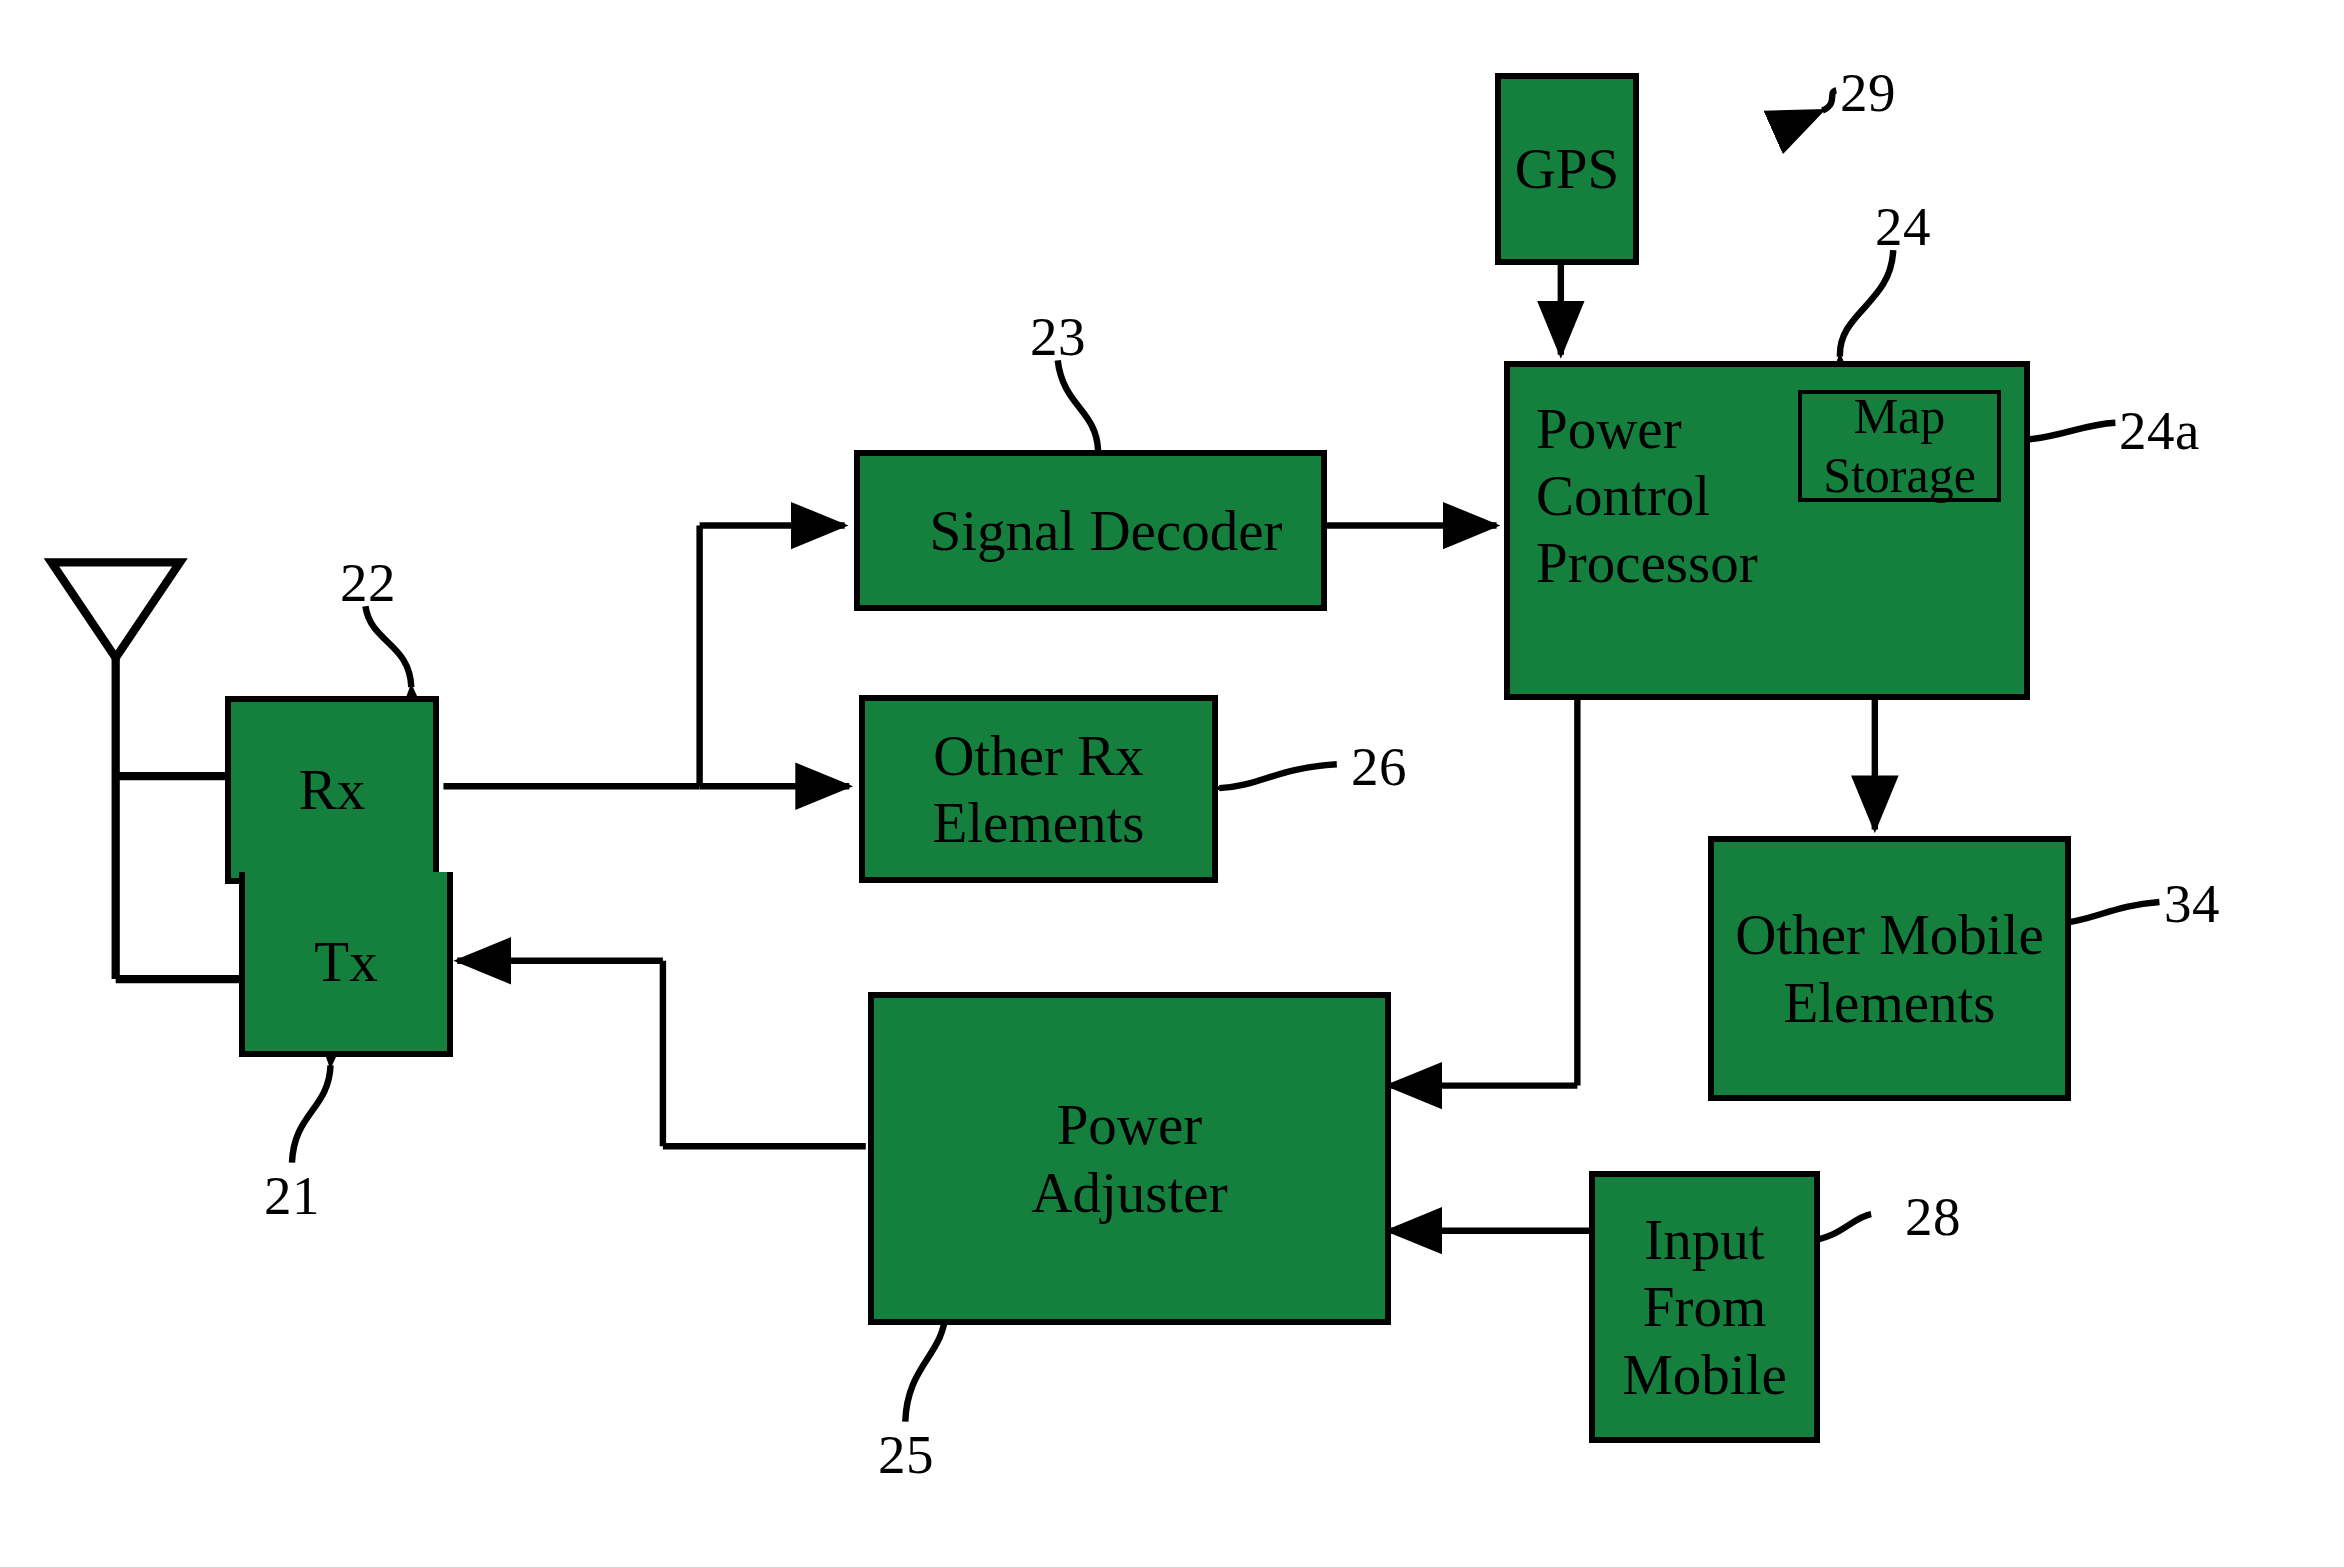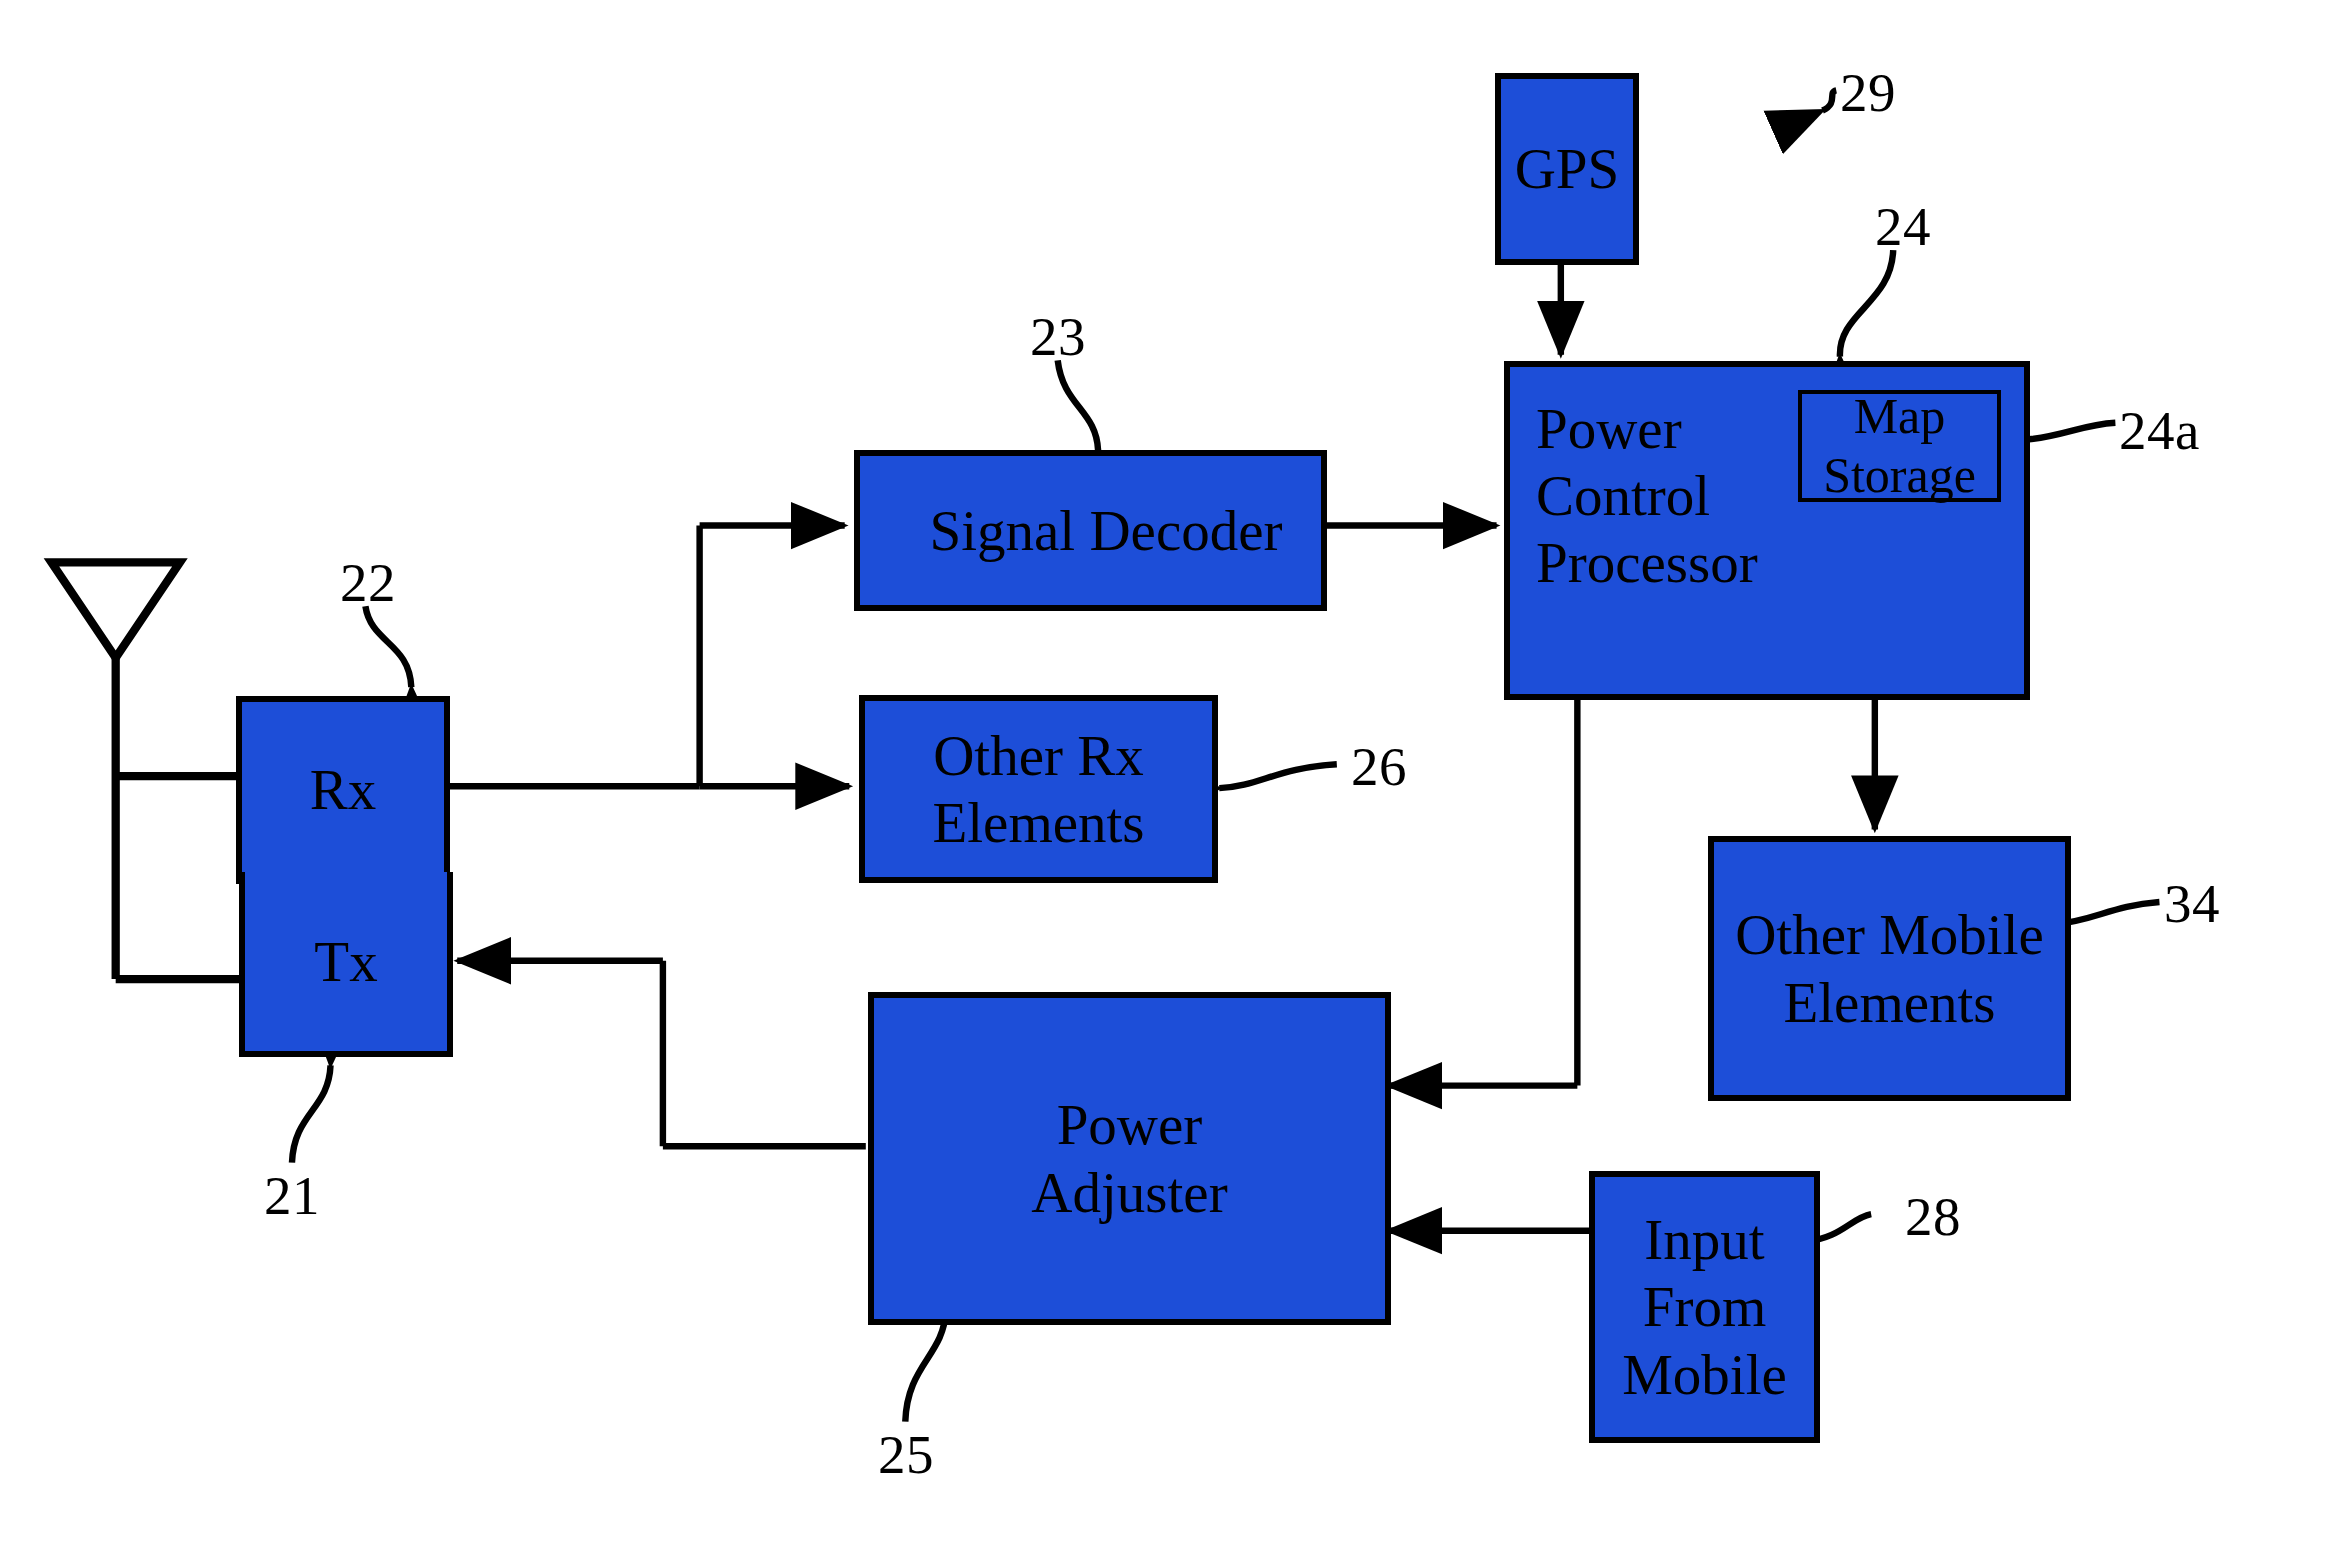--- a/index.html
+++ b/index.html
@@ -1,20 +1,20 @@
 <!DOCTYPE html>
 <html style="font-size:14.7px"><head>
 <meta charset="utf-8">
 <style>
   html,body{margin:0;padding:0;background:#ffffff;}
   body{width:2344px;height:1568px;position:relative;overflow:hidden;
        font-family:"Liberation Serif","DejaVu Serif",serif;color:#000;}
   #stage{position:absolute;left:0;top:0;width:2344px;height:1568px;}
   svg#wires{position:absolute;left:0;top:0;width:2344px;height:1568px;}
-  .box{position:absolute;border:6.4px solid #000;background:#1d4ed8;
+  .box{position:absolute;border:6.4px solid #000;background:#15803d;
        display:flex;align-items:center;justify-content:center;text-align:center;
        line-height:1.18;}
   .box.inner{border-width:4.6px;}
   .lbl{position:absolute;font-size:55px;font-weight:400;letter-spacing:0.5px;}
   .boxtext{display:block;white-space:pre-line;}
 </style>
 </head>
 <body>
 
 <div id="stage">
@@ -63,21 +63,21 @@
       <path d="M2210,478 C2250,474 2268,462 2304,460" marker-start="url(#ar)"></path>
       <path d="M1985,120 C2003,112 1990,100 2000,98" marker-start="url(#ar)"></path>
       <path d="M1328,858 C1372,856 1390,836 1456,832" marker-start="url(#ar)"></path>
       <path d="M2240,1006 C2282,1002 2300,986 2352,982" marker-start="url(#ar)"></path>
       <path d="M1966,1352 C2006,1348 2016,1326 2038,1322" marker-start="url(#ar)"></path>
       <path d="M360,1160 C358,1208 320,1212 318,1266" marker-start="url(#ar)"></path>
       <path d="M1030,1428 C1028,1476 988,1486 986,1548" marker-start="url(#ar)"></path>
     </g>
   </svg>
 
-  <div class="box" style="left:236px;top:696px;width:202px;height:176px;font-size:57px;">
+  <div class="box" style="left:225px;top:696px;width:202px;height:176px;font-size:57px;">
     <span class="boxtext">Rx</span>
   </div>
 
   <div class="box" style="left:239px;top:872px;width:202px;height:179px;font-size:57px;border-top:none;">
     <span class="boxtext">Tx</span>
   </div>
 
   <div class="box" style="left:854px;top:450px;width:430px;height:149px;font-size:57px;padding-left:31px;">
     <span class="boxtext">Signal Decoder</span>
   </div>

